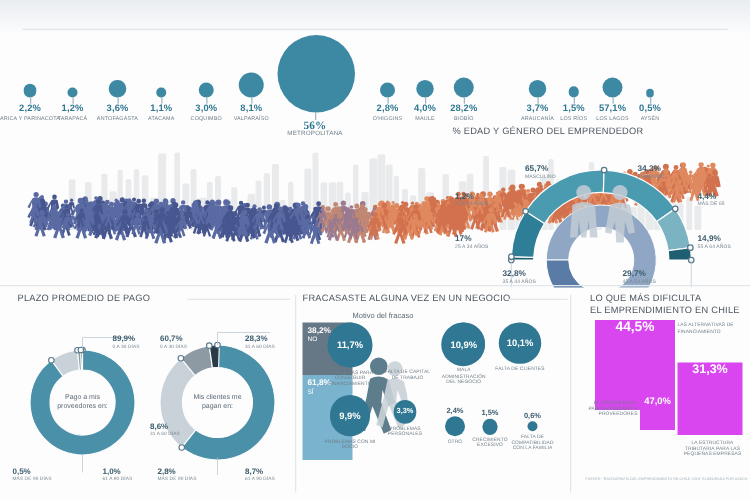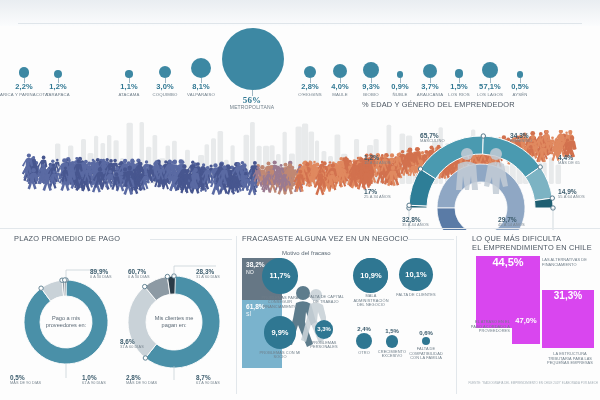--- a/index.html
+++ b/index.html
@@ -110,20 +110,27 @@
         <div class="pct">2,2%</div>
         <div class="nm">ARICA Y PARINACOTA</div>
       </div>
       <div class="reg" style="left: 28px; top: 28px; width: 60px;">
         <div style="height: 16.1128px;"></div>
         <div class="bub" style="width: 7.8872px; height: 7.8872px;"></div>
         <div class="stem" style="height: 5px;"></div>
         <div class="pct">1,2%</div>
         <div class="nm">TARAPACÁ</div>
       </div>
+      <div class="reg" style="left: 64px; top: 28px; width: 60px;">
+        <div style="height: 10.339px;"></div>
+        <div class="bub" style="width: 13.661px; height: 13.661px;"></div>
+        <div class="stem" style="height: 5px;"></div>
+        <div class="pct">3,6%</div>
+        <div class="nm">ANTOFAGASTA</div>
+      </div>
       <div class="reg" style="left: 99px; top: 28px; width: 60px;">
         <div style="height: 16.4486px;"></div>
         <div class="bub" style="width: 7.55142px; height: 7.55142px;"></div>
         <div class="stem" style="height: 5px;"></div>
         <div class="pct">1,1%</div>
         <div class="nm">ATACAMA</div>
       </div>
       <div class="reg" style="left: 135px; top: 28px; width: 60px;">
         <div style="height: 11.5292px;"></div>
         <div class="bub" style="width: 12.4708px; height: 12.4708px;"></div>
@@ -156,29 +163,22 @@
         <div style="height: 9.6px;"></div>
         <div class="bub" style="width: 14.4px; height: 14.4px;"></div>
         <div class="stem" style="height: 5px;"></div>
         <div class="pct">4,0%</div>
         <div class="nm">MAULE</div>
       </div>
       <div class="reg" style="left: 341px; top: 28px; width: 60px;">
         <div style="height: 8.06212px;"></div>
         <div class="bub" style="width: 15.9379px; height: 15.9379px;"></div>
         <div class="stem" style="height: 5px;"></div>
-        <div class="pct">9,3%</div>
+        <div class="pct">28,2%</div>
         <div class="nm">BIOBÍO</div>
-      </div>
-      <div class="reg" style="left: 370px; top: 28px; width: 60px;">
-        <div style="height: 17.1695px;"></div>
-        <div class="bub" style="width: 6.83052px; height: 6.83052px;"></div>
-        <div class="stem" style="height: 5px;"></div>
-        <div class="pct">0,9%</div>
-        <div class="nm">ÑUBLE</div>
       </div>
       <div class="reg" style="left: 400px; top: 28px; width: 60px;">
         <div style="height: 10.1505px;"></div>
         <div class="bub" style="width: 13.8495px; height: 13.8495px;"></div>
         <div class="stem" style="height: 5px;"></div>
         <div class="pct">3,7%</div>
         <div class="nm">ARAUCANÍA</div>
       </div>
       <div class="reg" style="left: 429px; top: 28px; width: 60px;">
         <div style="height: 15.1818px;"></div>

